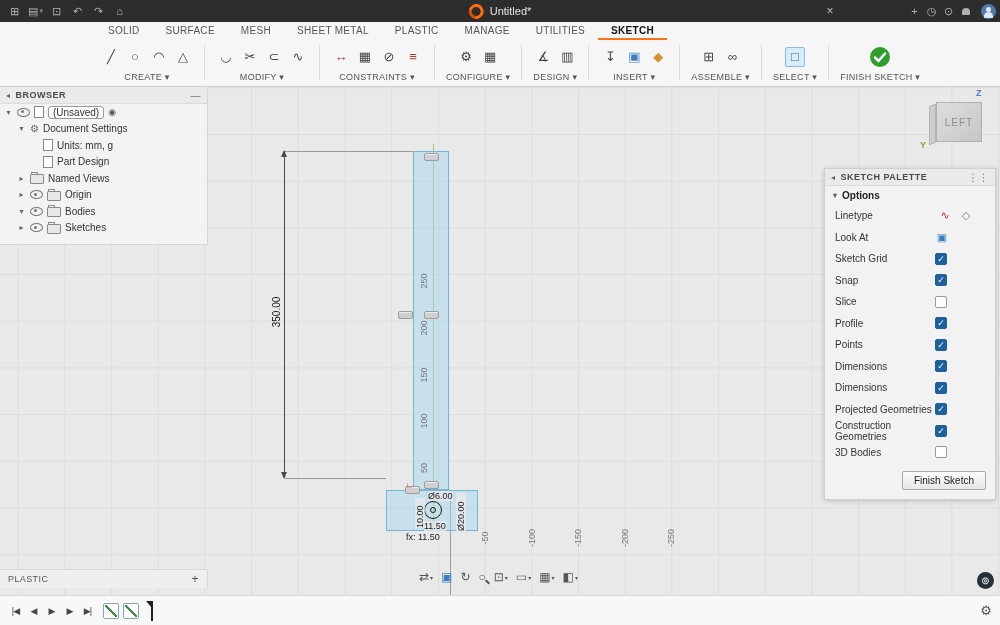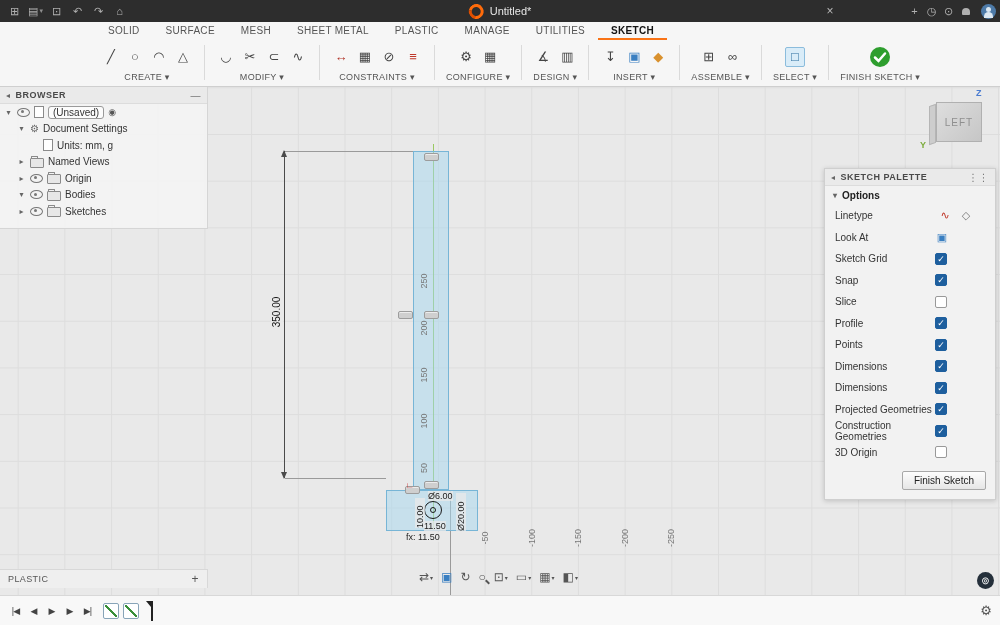--- a/index.html
+++ b/index.html
@@ -329,20 +329,25 @@
       <div class="trow" data-name="browser-item-document-settings" style="padding-left: 17px;">
         <span class="arrow" data-name="expand-arrow-icon">▾</span>
         <span class="gico" data-name="gear-icon">⚙</span>
         <span class="t-label" data-name="browser-item-label">Document Settings</span>
       </div>
       <div class="trow" data-name="browser-item-units-mm-g" style="padding-left: 30px;">
         <span class="arrow" data-name="arrow-spacer"></span>
         <span class="doc" data-name="document-icon"></span>
         <span class="t-label" data-name="browser-item-label">Units: mm, g</span>
       </div>
+      <div class="trow" data-name="browser-item-part-design" style="padding-left: 30px;">
+        <span class="arrow" data-name="arrow-spacer"></span>
+        <span class="doc" data-name="document-icon"></span>
+        <span class="t-label" data-name="browser-item-label">Part Design</span>
+      </div>
       <div class="trow" data-name="browser-item-named-views" style="padding-left: 17px;">
         <span class="arrow" data-name="expand-arrow-icon">▸</span>
         <span class="folder" data-name="folder-icon"></span>
         <span class="t-label" data-name="browser-item-label">Named Views</span>
       </div>
       <div class="trow" data-name="browser-item-origin" style="padding-left: 17px;">
         <span class="arrow" data-name="expand-arrow-icon">▸</span>
         <span class="eye" data-name="visibility-eye-icon"></span>
         <span class="folder" data-name="folder-icon"></span>
         <span class="t-label" data-name="browser-item-label">Origin</span>
@@ -414,21 +419,21 @@
       </div>
       <div class="prow" data-name="palette-row-projected-geometries">
         <span class="plabel" data-name="palette-row-label">Projected Geometries</span>
         <span class="pcheck checked" data-name="checkbox-projected-geometries">✓</span>
       </div>
       <div class="prow" data-name="palette-row-construction-geometries">
         <span class="plabel" data-name="palette-row-label">Construction Geometries</span>
         <span class="pcheck checked" data-name="checkbox-construction-geometries">✓</span>
       </div>
       <div class="prow" data-name="palette-row-3d-sketch">
-        <span class="plabel" data-name="palette-row-label">3D Origin</span>
+        <span class="plabel" data-name="palette-row-label">3D Bodies</span>
         <span class="pcheck" data-name="checkbox-3d-sketch"></span>
       </div>
     </div>
   <div class="pfinish">
     <button class="finish-btn" data-name="finish-sketch-button">Finish Sketch</button>
   </div>
 </div>
 
 <div class="navbar" data-name="view-navbar" id="navbar">
     <div class="nic" data-name="pan-icon">

